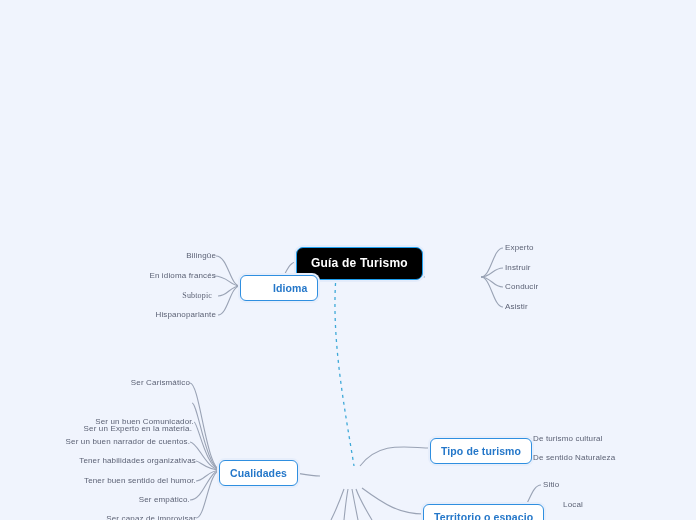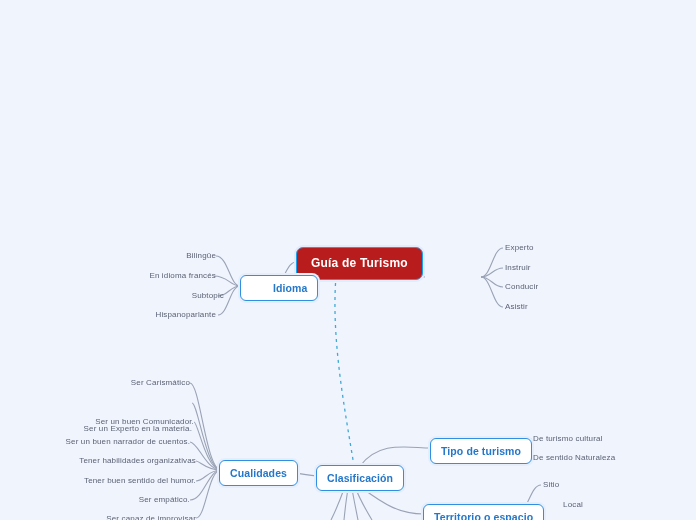--- a/index.html
+++ b/index.html
@@ -25,21 +25,21 @@
     height: 520px;
     pointer-events: none;
   }
   .node {
     position: absolute;
     box-sizing: border-box;
     white-space: nowrap;
   }
   
   .node.root {
-    background: #b91c1c;
+    background: #000000;
     border: 1px solid #1e9fee;
     border-radius: 7px;
     color: #ffffff;
     font-weight: bold;
     font-size: 12px;
     letter-spacing: .2px;
     padding: 8px 14px 9px 14px;
     box-shadow: 0 0 0 2px #e4ecfb;
     text-align: center;
   }
@@ -128,21 +128,21 @@
 
   <div class="node branch" style="left:240px; top:275px;padding-left:32px;">
     <span>Idioma</span>
   </div>
   <div class="node leaf right-align" style="left:136px; top:251px; width:80px;">
     <span>Bilingüe</span>
   </div>
   <div class="node leaf right-align" style="left:114px; top:271px; width:102px;">
     <span>En idioma francés</span>
   </div>
-  <div class="node leaf right-align" style="left:144px; top:291px; width:80px;">
+  <div class="node leaf right-align" style="left:132px; top:291px; width:80px;font-family:Liberation Serif, serif;">
     <span>Subtopic</span>
   </div>
   <div class="node leaf right-align" style="left:120px; top:310px; width:96px;">
     <span>Hispanoparlante</span>
   </div>
 
   <div class="node leaf left-align" style="left:505px; top:243px; width:80px;">
     <span>Experto</span>
   </div>
   <div class="node leaf left-align" style="left:505px; top:263px; width:80px;">
@@ -176,23 +176,20 @@
   <div class="node leaf right-align" style="left:60px; top:476px; width:136px;">
     <span>Tener buen sentido del humor.</span>
   </div>
   <div class="node leaf right-align" style="left:96px; top:495px; width:94px;">
     <span>Ser empático.</span>
   </div>
   <div class="node leaf right-align" style="left:70px; top:514px; width:126px;">
     <span>Ser capaz de improvisar</span>
   </div>
 
-  <div class="node branch" style="left:316px; top:465px;">
-    <span>Clasificación</span>
-  </div>
 
   <div class="node branch" style="left:430px; top:438px;">
     <span>Tipo de turismo</span>
   </div>
   <div class="node leaf left-align" style="left:533px; top:434px; width:120px;">
     <span>De turismo cultural</span>
   </div>
   <div class="node leaf left-align" style="left:533px; top:453px; width:120px;">
     <span>De sentido Naturaleza</span>
   </div>

